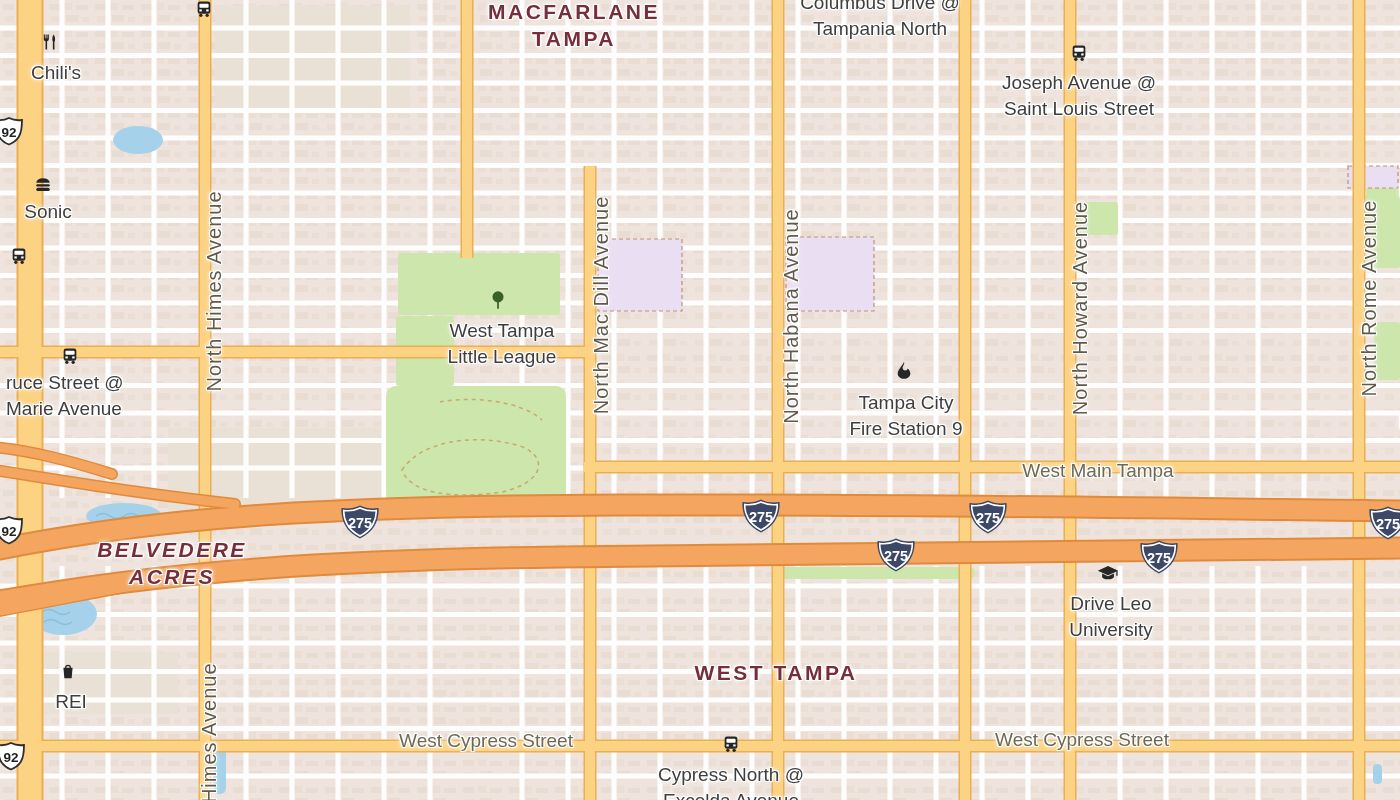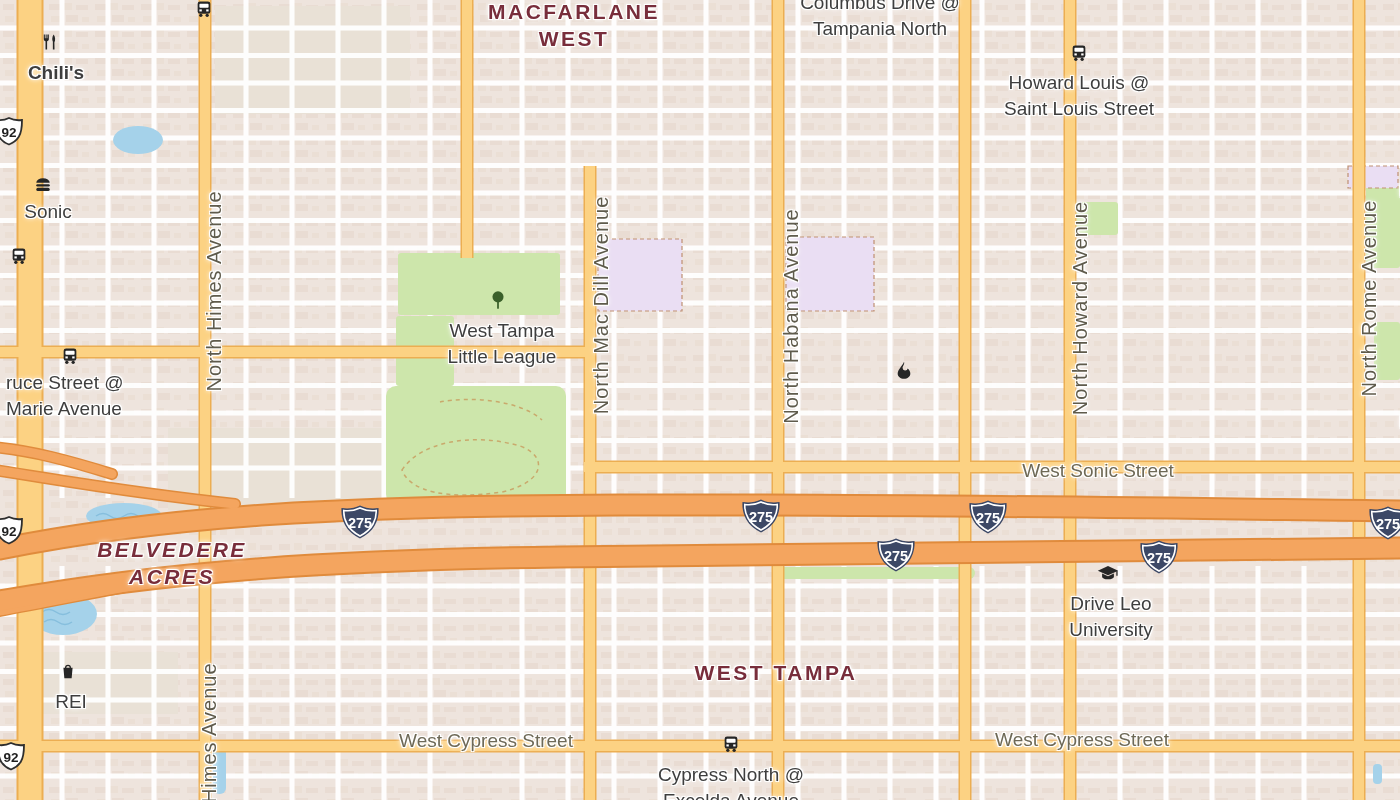--- a/index.html
+++ b/index.html
@@ -193,21 +193,21 @@
       <path d="M-6,470 C60,480 130,493 235,504" stroke-width="9"></path>
       <path d="M-6,612 C60,600 130,585 235,567" stroke-width="9"></path>
       <path d="M0,549 C170,515 340,506 620,505 C900,504 1150,508 1400,511" stroke-width="19"></path>
       <path d="M0,601 C170,571 330,560 560,557 C900,551 1150,549 1400,548" stroke-width="19"></path>
     </g>
   </svg>
 
   <div id="labels">
       <div class="lbl hood" style="left: 566px; top: -2px;">
         <div>MACFARLANE</div>
-        <div>WEST</div>
+        <div>TAMPA</div>
       </div>
       <div class="lbl hood" style="left: 164px; top: 536px; font-style: italic;">
         <div>BELVEDERE</div>
         <div>ACRES</div>
       </div>
       <div class="lbl hood" style="left: 768px; top: 659px;">
         <div>WEST TAMPA</div>
       </div>
       <div class="icon" style="left: 196px; top: 9px;"><svg width="19" height="22" viewBox="0 0 24 24">
           <rect x="4" y="2.5" width="16" height="15.5" rx="3" fill="#262626"></rect>
@@ -223,21 +223,21 @@
       </div>
       <div class="icon" style="left: 1071px; top: 53px;"><svg width="19" height="22" viewBox="0 0 24 24">
           <rect x="4" y="2.5" width="16" height="15.5" rx="3" fill="#262626"></rect>
           <rect x="6.2" y="5.5" width="11.6" height="5" rx="1" fill="#fff"></rect>
           <rect x="6.2" y="12.5" width="3" height="2.6" fill="#fff"></rect>
           <rect x="14.8" y="12.5" width="3" height="2.6" fill="#fff"></rect>
           <circle cx="8" cy="20" r="2.1" fill="#262626"></circle>
           <circle cx="16" cy="20" r="2.1" fill="#262626"></circle>
         </svg></div>
       <div class="lbl stop" style="left: 1071px; top: 70px;">
-        <div>Howard Louis @</div>
+        <div>Joseph Avenue @</div>
         <div>Saint Louis Street</div>
       </div>
       <div class="icon" style="left: 11px; top: 256px;"><svg width="19" height="22" viewBox="0 0 24 24">
           <rect x="4" y="2.5" width="16" height="15.5" rx="3" fill="#262626"></rect>
           <rect x="6.2" y="5.5" width="11.6" height="5" rx="1" fill="#fff"></rect>
           <rect x="6.2" y="12.5" width="3" height="2.6" fill="#fff"></rect>
           <rect x="14.8" y="12.5" width="3" height="2.6" fill="#fff"></rect>
           <circle cx="8" cy="20" r="2.1" fill="#262626"></circle>
           <circle cx="16" cy="20" r="2.1" fill="#262626"></circle>
         </svg></div>
@@ -262,21 +262,21 @@
           <circle cx="16" cy="20" r="2.1" fill="#262626"></circle>
         </svg></div>
       <div class="lbl stop" style="left: 723px; top: 762px;">
         <div>Cypress North @</div>
         <div>Excelda Avenue</div>
       </div>
       <div class="icon" style="left: 43px; top: 42px;"><svg width="18" height="18" viewBox="0 0 24 24" fill="#262626">
           <path d="M7.2 2v5.1h-1V2H4.8v5.1h-1V2H2.4v6.3c0 1.4 1 2.5 2.3 2.8V22h2.1V11.1c1.3-.3 2.3-1.4 2.3-2.8V2H7.2z"></path>
           <path d="M15.5 2c-2 2.8-2.4 7-1 9.8V22h2.2l-.2-9.3C18.3 9.8 17.6 4.4 15.5 2z"></path>
         </svg></div>
-      <div class="lbl poi" style="left: 48px; top: 60px; font-weight: bold;">
+      <div class="lbl poi" style="left: 48px; top: 60px;">
         <div>Chili's</div>
       </div>
       <div class="icon" style="left: 35px; top: 184px;"><svg width="19" height="19" viewBox="0 0 24 24" fill="#262626">
           <path d="M3.5 10.5 a8.5,5.8 0 0 1 17,0 z"></path>
           <rect x="3.5" y="12.2" width="17" height="3" rx="1.5"></rect>
           <rect x="3.5" y="16.8" width="17" height="4" rx="2"></rect>
         </svg></div>
       <div class="lbl poi" style="left: 40px; top: 199px;">
         <div>Sonic</div>
       </div>
@@ -284,36 +284,40 @@
           <circle cx="12" cy="9" r="7"></circle>
           <rect x="10.9" y="13" width="2.2" height="11"></rect>
         </svg></div>
       <div class="lbl poi" style="left: 494px; top: 318px;">
         <div>West Tampa</div>
         <div>Little League</div>
       </div>
       <div class="icon" style="left: 896px; top: 370px;"><svg width="19" height="19" viewBox="0 0 24 24" fill="#262626">
           <path d="M12 1.5c1.2 3.4-1.8 5.2-1.8 8a3.3 3.3 0 0 0 6.5.6C18.6 11.8 20 14 20 16.4 20 20.6 16.4 23 12 23s-8-2.4-8-6.6c0-3.6 2.3-5.5 3.9-8.3C9.3 5.7 11.2 4.2 12 1.5z"></path>
         </svg></div>
+      <div class="lbl poi" style="left: 898px; top: 390px;">
+        <div>Tampa City</div>
+        <div>Fire Station 9</div>
+      </div>
       <div class="icon" style="left: 1100px; top: 573px;"><svg width="22" height="18" viewBox="0 0 28 22" fill="#262626">
           <path d="M14 2 27 8l-13 6L1 8z"></path>
           <path d="M6.5 11.5v4.2c0 1.8 3.4 3.3 7.5 3.3s7.5-1.5 7.5-3.3v-4.2L14 15z"></path>
           <rect x="24.6" y="8.5" width="1.6" height="6"></rect>
         </svg></div>
       <div class="lbl poi" style="left: 1103px; top: 591px;">
         <div>Drive Leo</div>
         <div>University</div>
       </div>
       <div class="icon" style="left: 60px; top: 671px;"><svg width="19" height="19" viewBox="0 0 24 24" fill="#262626">
           <path d="M8.2 8a3.8 3.8 0 0 1 7.6 0h2L16.6 21H7.4L6.2 8h2zm1.6 0h4.4a2.2 2.2 0 0 0-4.4 0z"></path>
         </svg></div>
       <div class="lbl poi" style="left: 63px; top: 689px;">
         <div>REI</div>
       </div>
-      <div class="lbl street" style="left: 1090px; top: 471px;">West Sonic Street</div>
+      <div class="lbl street" style="left: 1090px; top: 471px;">West Main Tampa</div>
       <div class="lbl street" style="left: 478px; top: 741px;">West Cypress Street</div>
       <div class="lbl street" style="left: 1074px; top: 740px;">West Cypress Street</div>
       <div class="lbl street v" style="left: 206px; top: 291px;">North Himes Avenue</div>
       <div class="lbl street v" style="left: 201px; top: 763px;">North Himes Avenue</div>
       <div class="lbl street v" style="left: 593px; top: 305px;">North Mac Dill Avenue</div>
       <div class="lbl street v" style="left: 783px; top: 316px;">North Habana Avenue</div>
       <div class="lbl street v" style="left: 1072px; top: 308px;">North Howard Avenue</div>
       <div class="lbl street v" style="left: 1361px; top: 298px;">North Rome Avenue</div>
       <div class="lbl poi edge" style="left: 1391px; top: 178px;">R</div>
       <div class="lbl poi edge" style="left: 1391px; top: 409px;">B</div>

